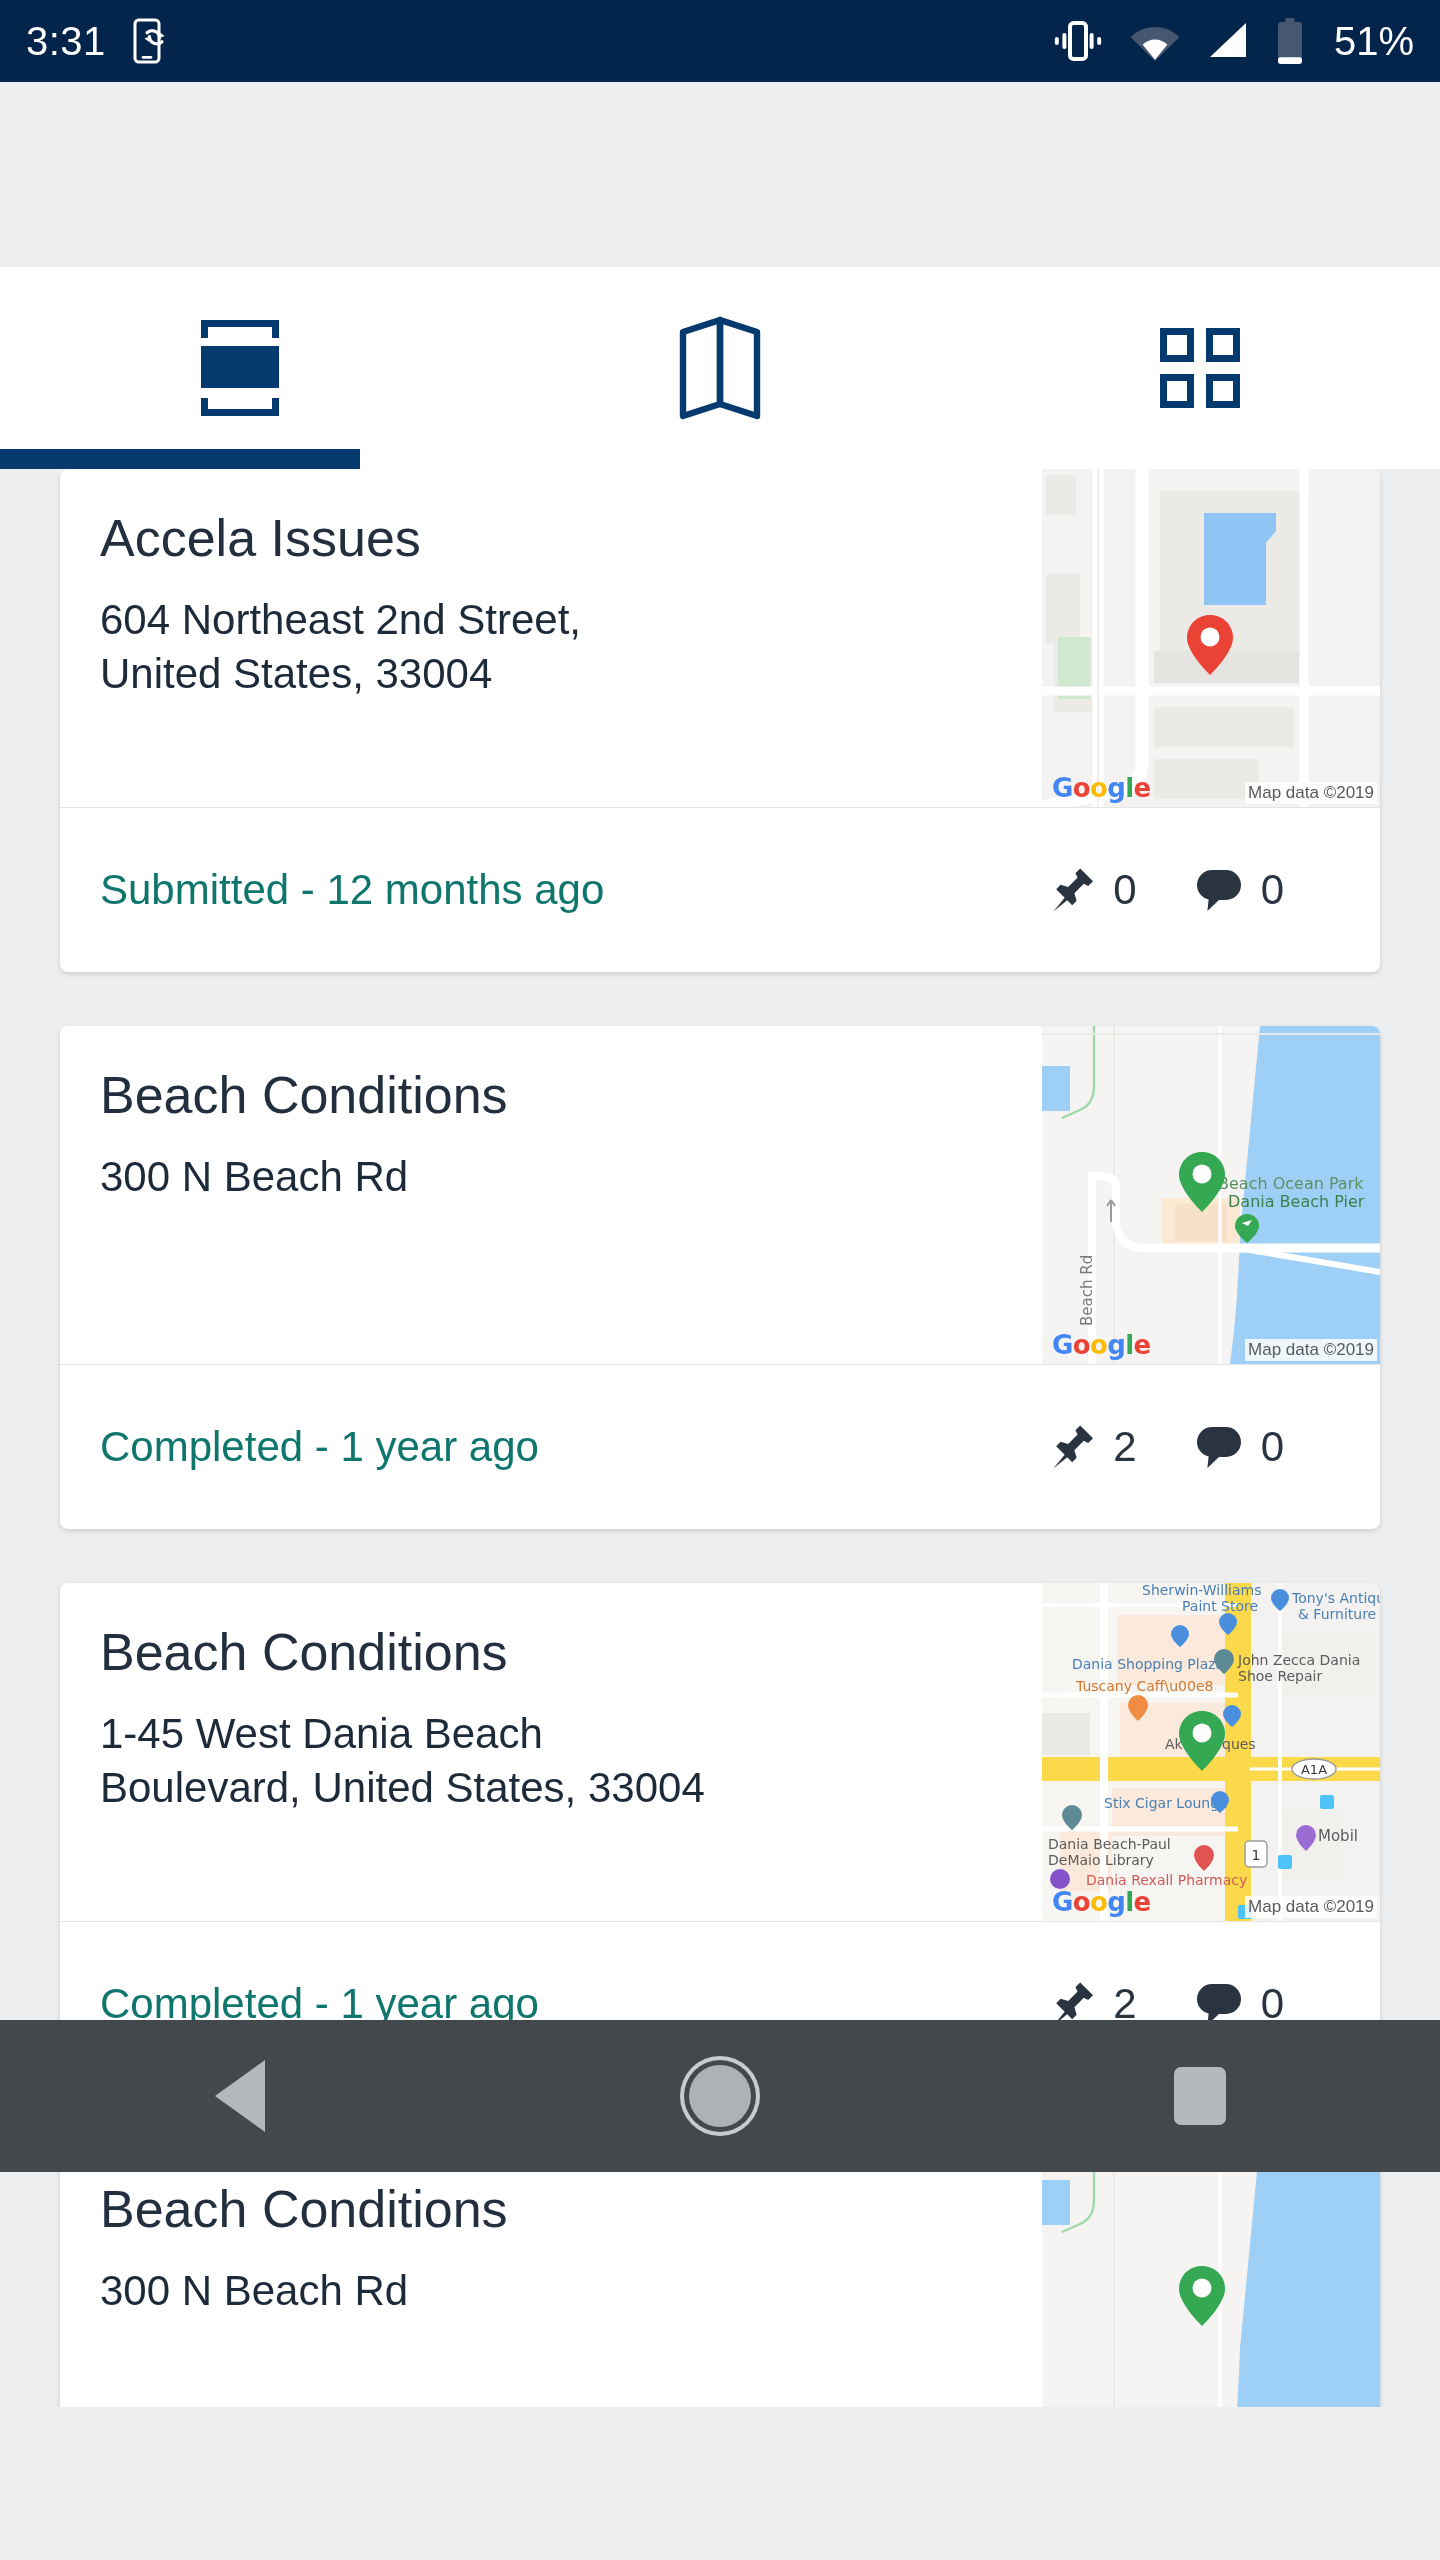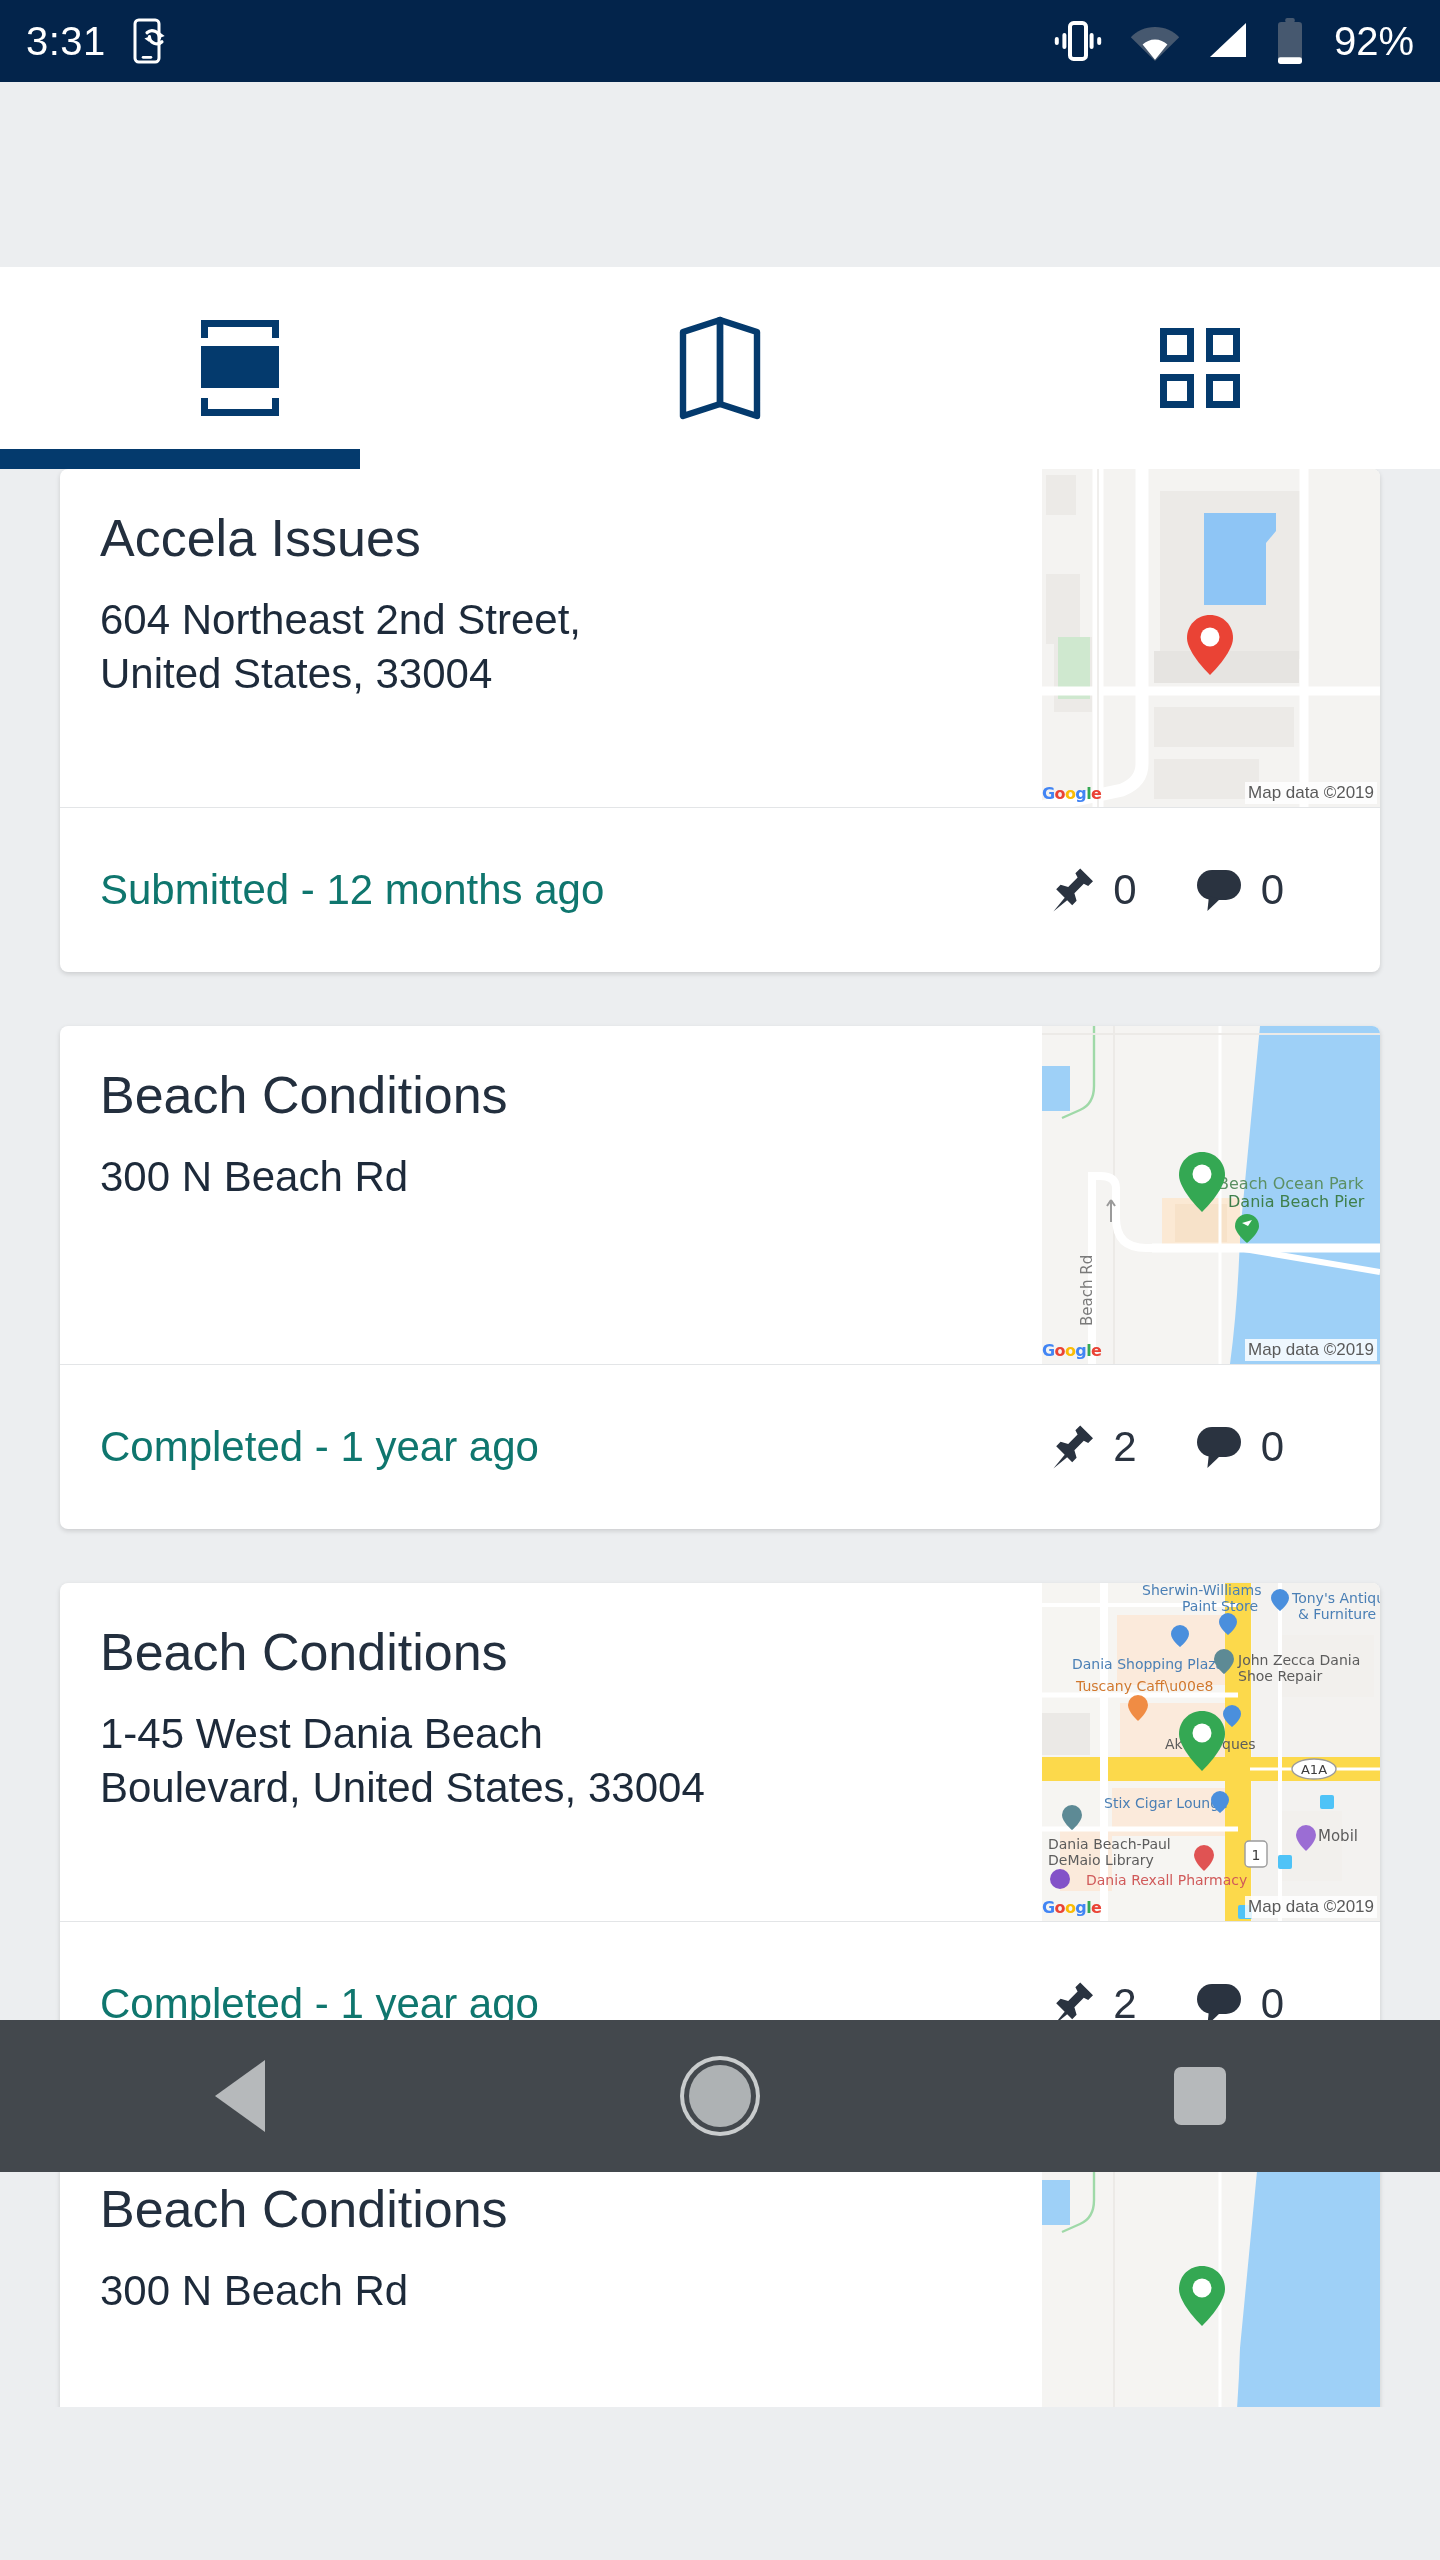--- a/index.html
+++ b/index.html
@@ -87,21 +87,21 @@
     height: 165px; display: flex; align-items: center; padding: 0 40px;
   }
   .status-text { font-size: 42px; color: #0f766e; flex: 1 1 auto; }
   .metrics { display: flex; align-items: center; gap: 58px; padding-right: 56px; }
   .metric { display: flex; align-items: center; gap: 18px; }
   .metric-val { font-size: 42px; color: #2a3340; }
 
   
   .map-svg { position: absolute; inset: 0; width: 100%; height: 100%; display: block; }
   .gmap-logo {
-    position: absolute; left: 0; bottom: 4px; font-size: 16px; font-weight: 700;
+    position: absolute; left: 10px; bottom: 4px; font-size: 26px; font-weight: 700;
     letter-spacing: -.6px; font-family: "DejaVu Sans", sans-serif;
   }
   .gmap-logo span:nth-child(1){color:#4285f4}
   .gmap-logo span:nth-child(2){color:#ea4335}
   .gmap-logo span:nth-child(3){color:#fbbc05}
   .gmap-logo span:nth-child(4){color:#4285f4}
   .gmap-logo span:nth-child(5){color:#34a853}
   .gmap-logo span:nth-child(6){color:#ea4335}
   .gmap-attr {
     position: absolute; right: 3px; bottom: 3px; font-size: 17px; color: #5a5a5a;
@@ -151,21 +151,21 @@
         <path d="M12.5 9.3c-2.4 0-4.6 1-6.2 2.5l6.2 7.6 6.2-7.6c-1.6-1.5-3.8-2.5-6.2-2.5z" fill="#fff"></path>
       </svg>
       <svg class="sb-icon" width="44" height="40" viewBox="0 0 22 20">
         <path d="M20 1v17H2z" fill="#fff"></path>
       </svg>
       <svg class="sb-icon" width="28" height="46" viewBox="0 0 14 23">
         <rect x="4.6" y="0" width="4.8" height="2.4" rx="1" fill="#46586f"></rect>
         <rect x="1" y="2" width="12" height="21" rx="1.6" fill="#46586f"></rect>
         <rect x="1" y="19.6" width="12" height="3.4" rx="1.2" fill="#fff"></rect>
       </svg>
-      <div class="status-battery-pct">92%</div>
+      <div class="status-battery-pct">51%</div>
     </div>
   </div>
 
 
   <div class="tab-bar">
     <div class="tab">
       <div class="icon-carousel">
         <div class="bar-top"></div>
           <div class="bar-mid"></div>
           <div class="bar-bot"></div>

